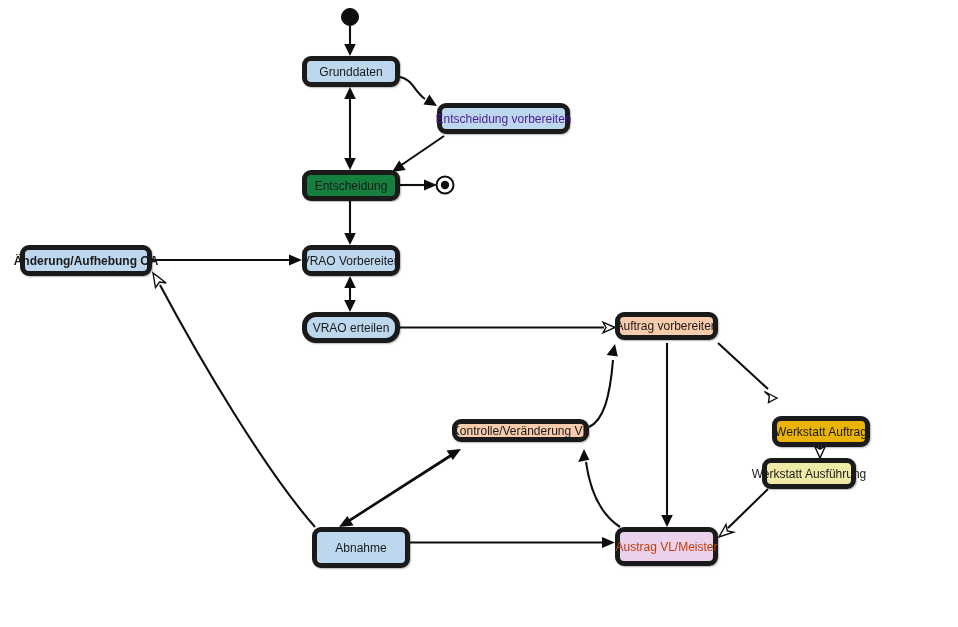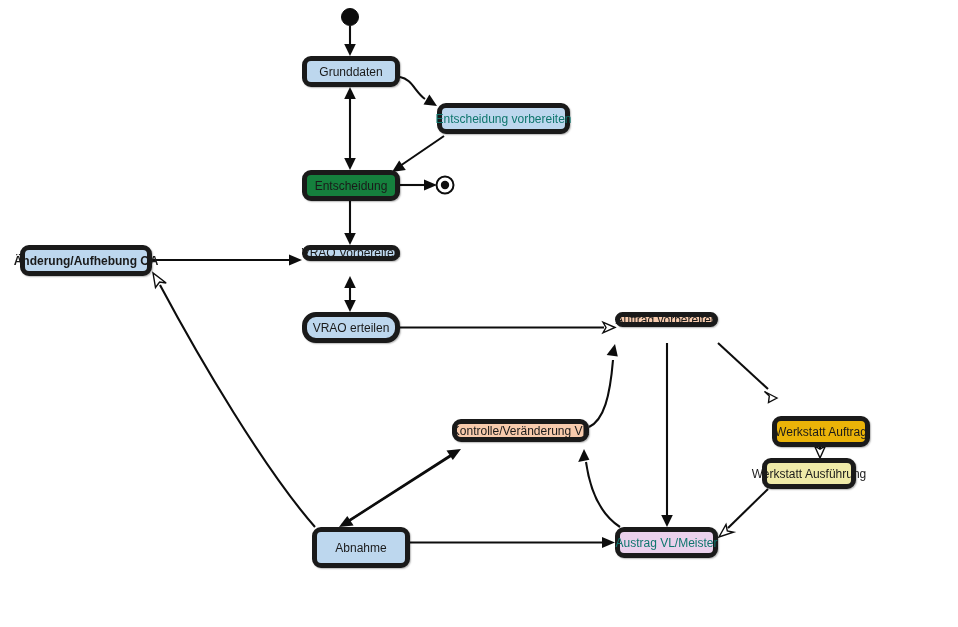--- a/index.html
+++ b/index.html
@@ -186,57 +186,57 @@
     <g>
       <circle class="pseudostate-final-outer" cx="445" cy="185" r="8.5"></circle>
       <circle class="pseudostate-final-inner" cx="445" cy="185" r="4.2"></circle>
     </g>
   </svg>
 
   <div class="state-node" style="left: 302px; top: 56px; width: 98px; height: 31px; background: rgb(189, 215, 238); border-color: rgb(26, 26, 26); color: rgb(26, 26, 26);">
     <span class="state-label">Grunddaten</span>
   </div>
 
-  <div class="state-node" style="left: 437px; top: 103px; width: 133px; height: 31px; background: rgb(189, 215, 238); border-color: rgb(26, 26, 26); color: #0f766e;">
+  <div class="state-node" style="left: 437px; top: 103px; width: 133px; height: 31px; background: rgb(189, 215, 238); border-color: rgb(26, 26, 26); color: #4c1d95;">
     <span class="state-label">Entscheidung vorbereiten</span>
   </div>
 
   <div class="state-node" style="left: 302px; top: 170px; width: 98px; height: 31px; background: #15803d; border-color: rgb(26, 26, 26); color: rgb(26, 26, 26);">
     <span class="state-label">Entscheidung</span>
   </div>
 
   <div class="state-node" style="left: 20px; top: 245px; width: 132px; height: 31px; background: rgb(189, 215, 238); border-color: rgb(26, 26, 26); color: rgb(26, 26, 26); font-weight: bold;">
     <span class="state-label">Änderung/Aufhebung OA</span>
   </div>
 
-  <div class="state-node" style="left: 302px; top: 245px; width: 98px; height: 16px; background: rgb(189, 215, 238); border-color: rgb(26, 26, 26); color: rgb(26, 26, 26);">
+  <div class="state-node" style="left: 302px; top: 245px; width: 98px; height: 31px; background: rgb(189, 215, 238); border-color: rgb(26, 26, 26); color: rgb(26, 26, 26);">
     <span class="state-label">VRAO Vorbereiten</span>
   </div>
 
   <div class="state-node" style="left: 302px; top: 312px; width: 98px; height: 31px; background: rgb(189, 215, 238); border-color: rgb(26, 26, 26); color: rgb(26, 26, 26); border-radius: 14px;">
     <span class="state-label">VRAO erteilen</span>
   </div>
 
-  <div class="state-node" style="left: 615px; top: 312px; width: 103px; height: 15px; background: rgb(248, 203, 173); border-color: rgb(26, 26, 26); color: rgb(26, 26, 26);">
+  <div class="state-node" style="left: 615px; top: 312px; width: 103px; height: 28px; background: rgb(248, 203, 173); border-color: rgb(26, 26, 26); color: rgb(26, 26, 26);">
     <span class="state-label">Auftrag vorbereiten</span>
   </div>
 
   <div class="state-node" style="left: 772px; top: 395px; width: 98px; height: 31px; background: #eab308; border-color: rgb(26, 26, 26); color: rgb(26, 26, 26); margin-top: 21px;">
     <span class="state-label">Werkstatt Auftrag</span>
   </div>
 
   <div class="state-node" style="left: 762px; top: 458px; width: 94px; height: 31px; background: rgb(239, 234, 168); border-color: rgb(26, 26, 26); color: rgb(26, 26, 26);">
     <span class="state-label">Werkstatt Ausführung</span>
   </div>
 
   <div class="state-node" style="left: 452px; top: 419px; width: 137px; height: 23px; background: rgb(248, 203, 173); border-color: rgb(26, 26, 26); color: rgb(26, 26, 26);">
     <span class="state-label">Kontrolle/Veränderung VL</span>
   </div>
 
   <div class="state-node" style="left: 312px; top: 527px; width: 98px; height: 41px; background: rgb(189, 215, 238); border-color: rgb(26, 26, 26); color: rgb(26, 26, 26);">
     <span class="state-label">Abnahme</span>
   </div>
 
-  <div class="state-node" style="left: 615px; top: 527px; width: 103px; height: 31px; background: rgb(234, 209, 236); border-color: rgb(26, 26, 26); color: #0f766e;">
+  <div class="state-node" style="left: 615px; top: 527px; width: 103px; height: 39px; background: rgb(234, 209, 236); border-color: rgb(26, 26, 26); color: #c2410c;">
     <span class="state-label">Austrag VL/Meister</span>
   </div>
 
 </div>
 
 </body></html>

